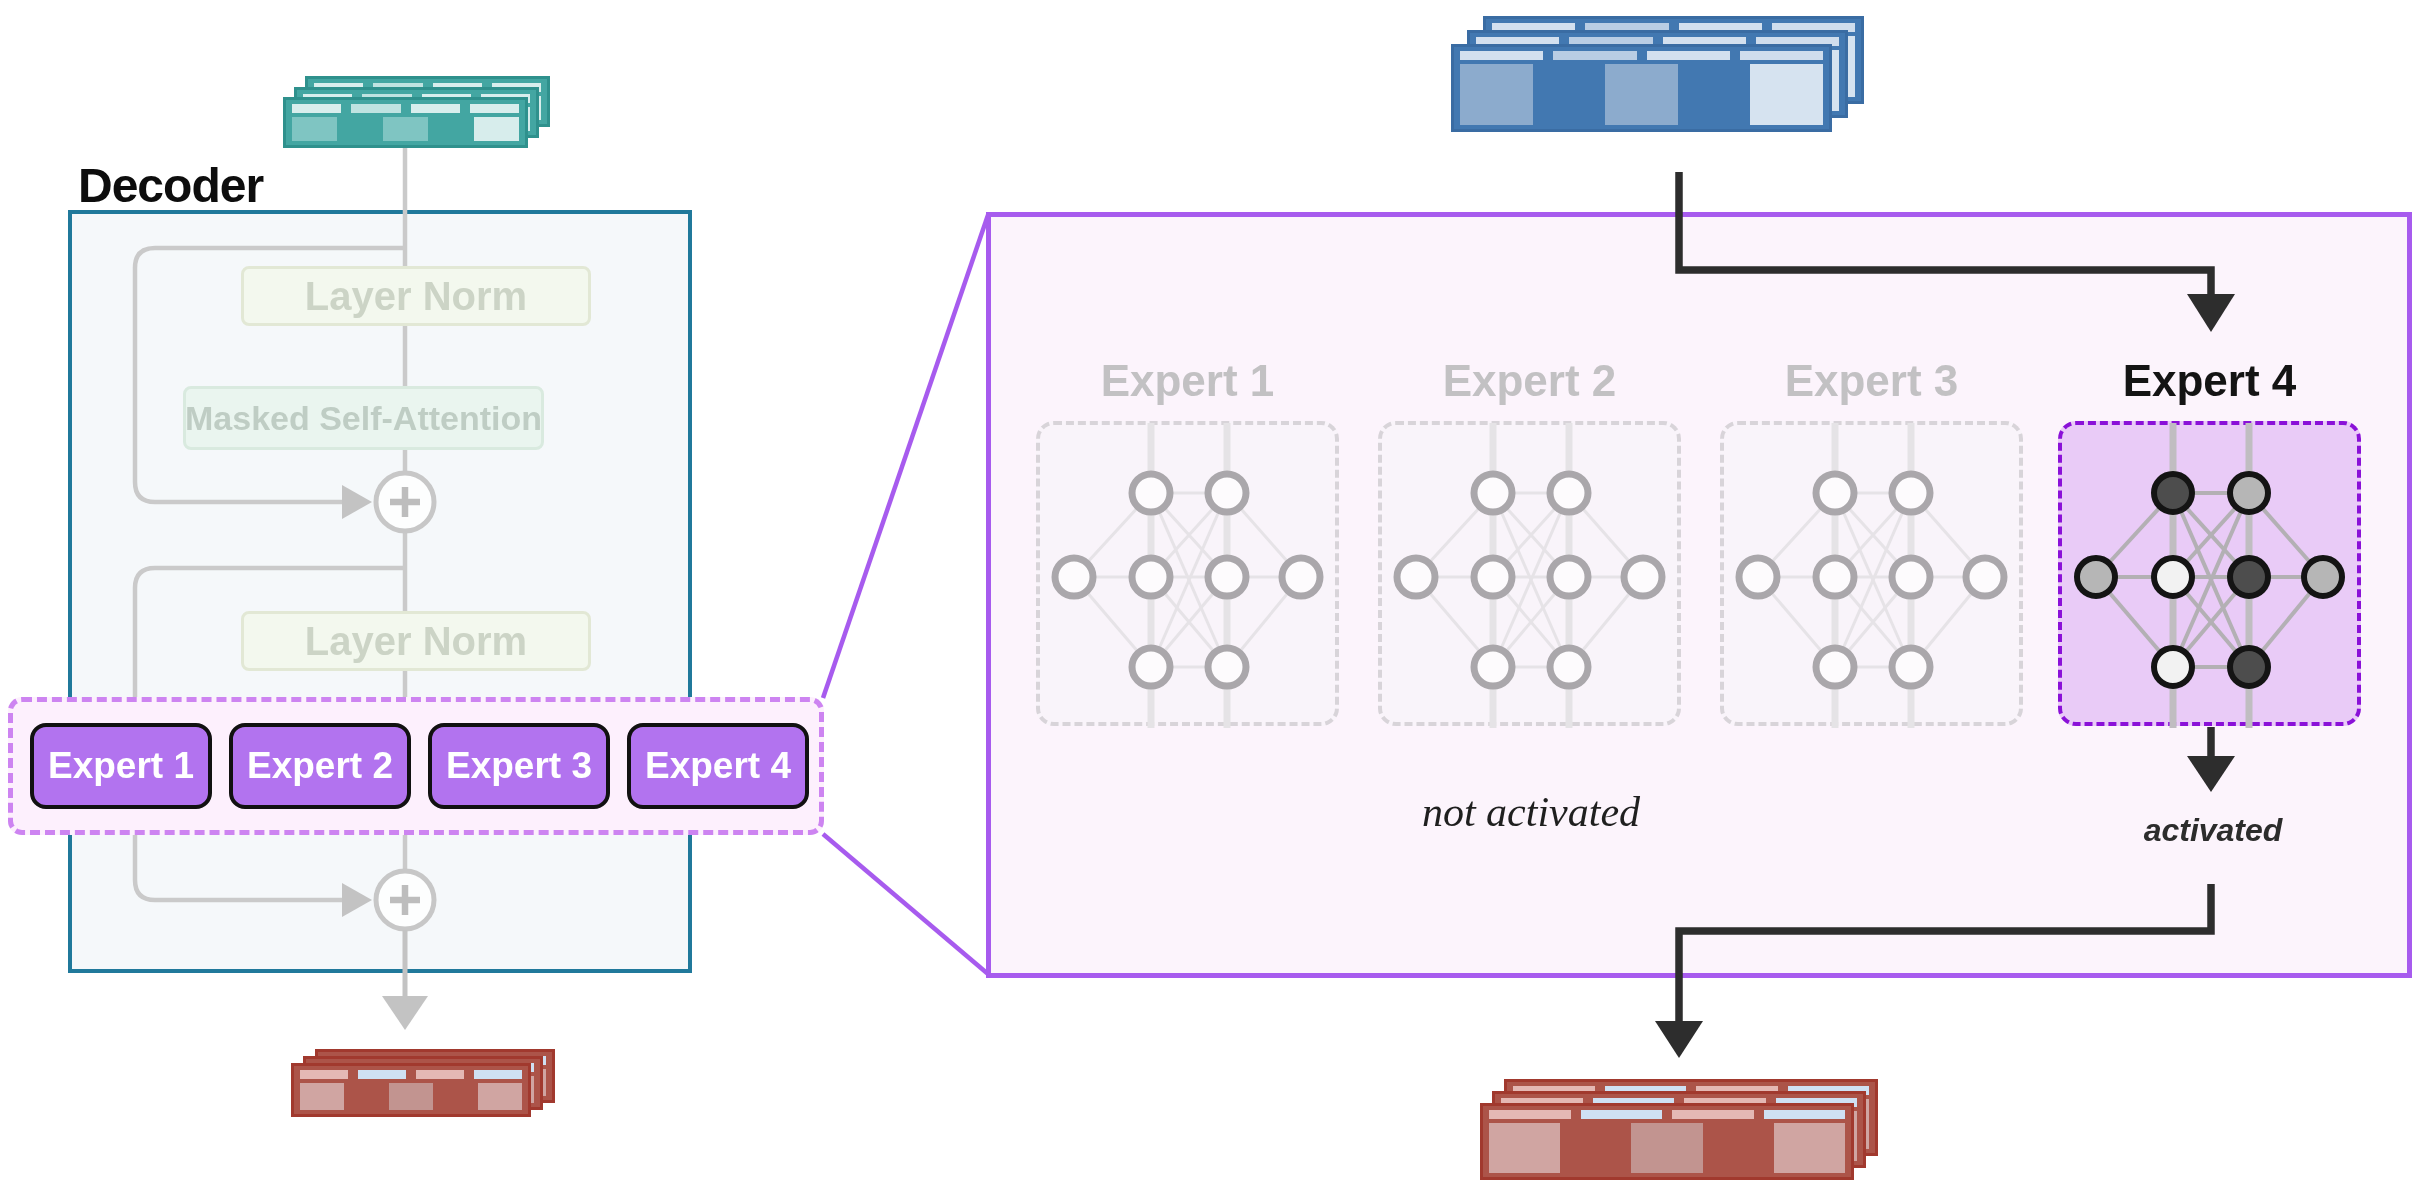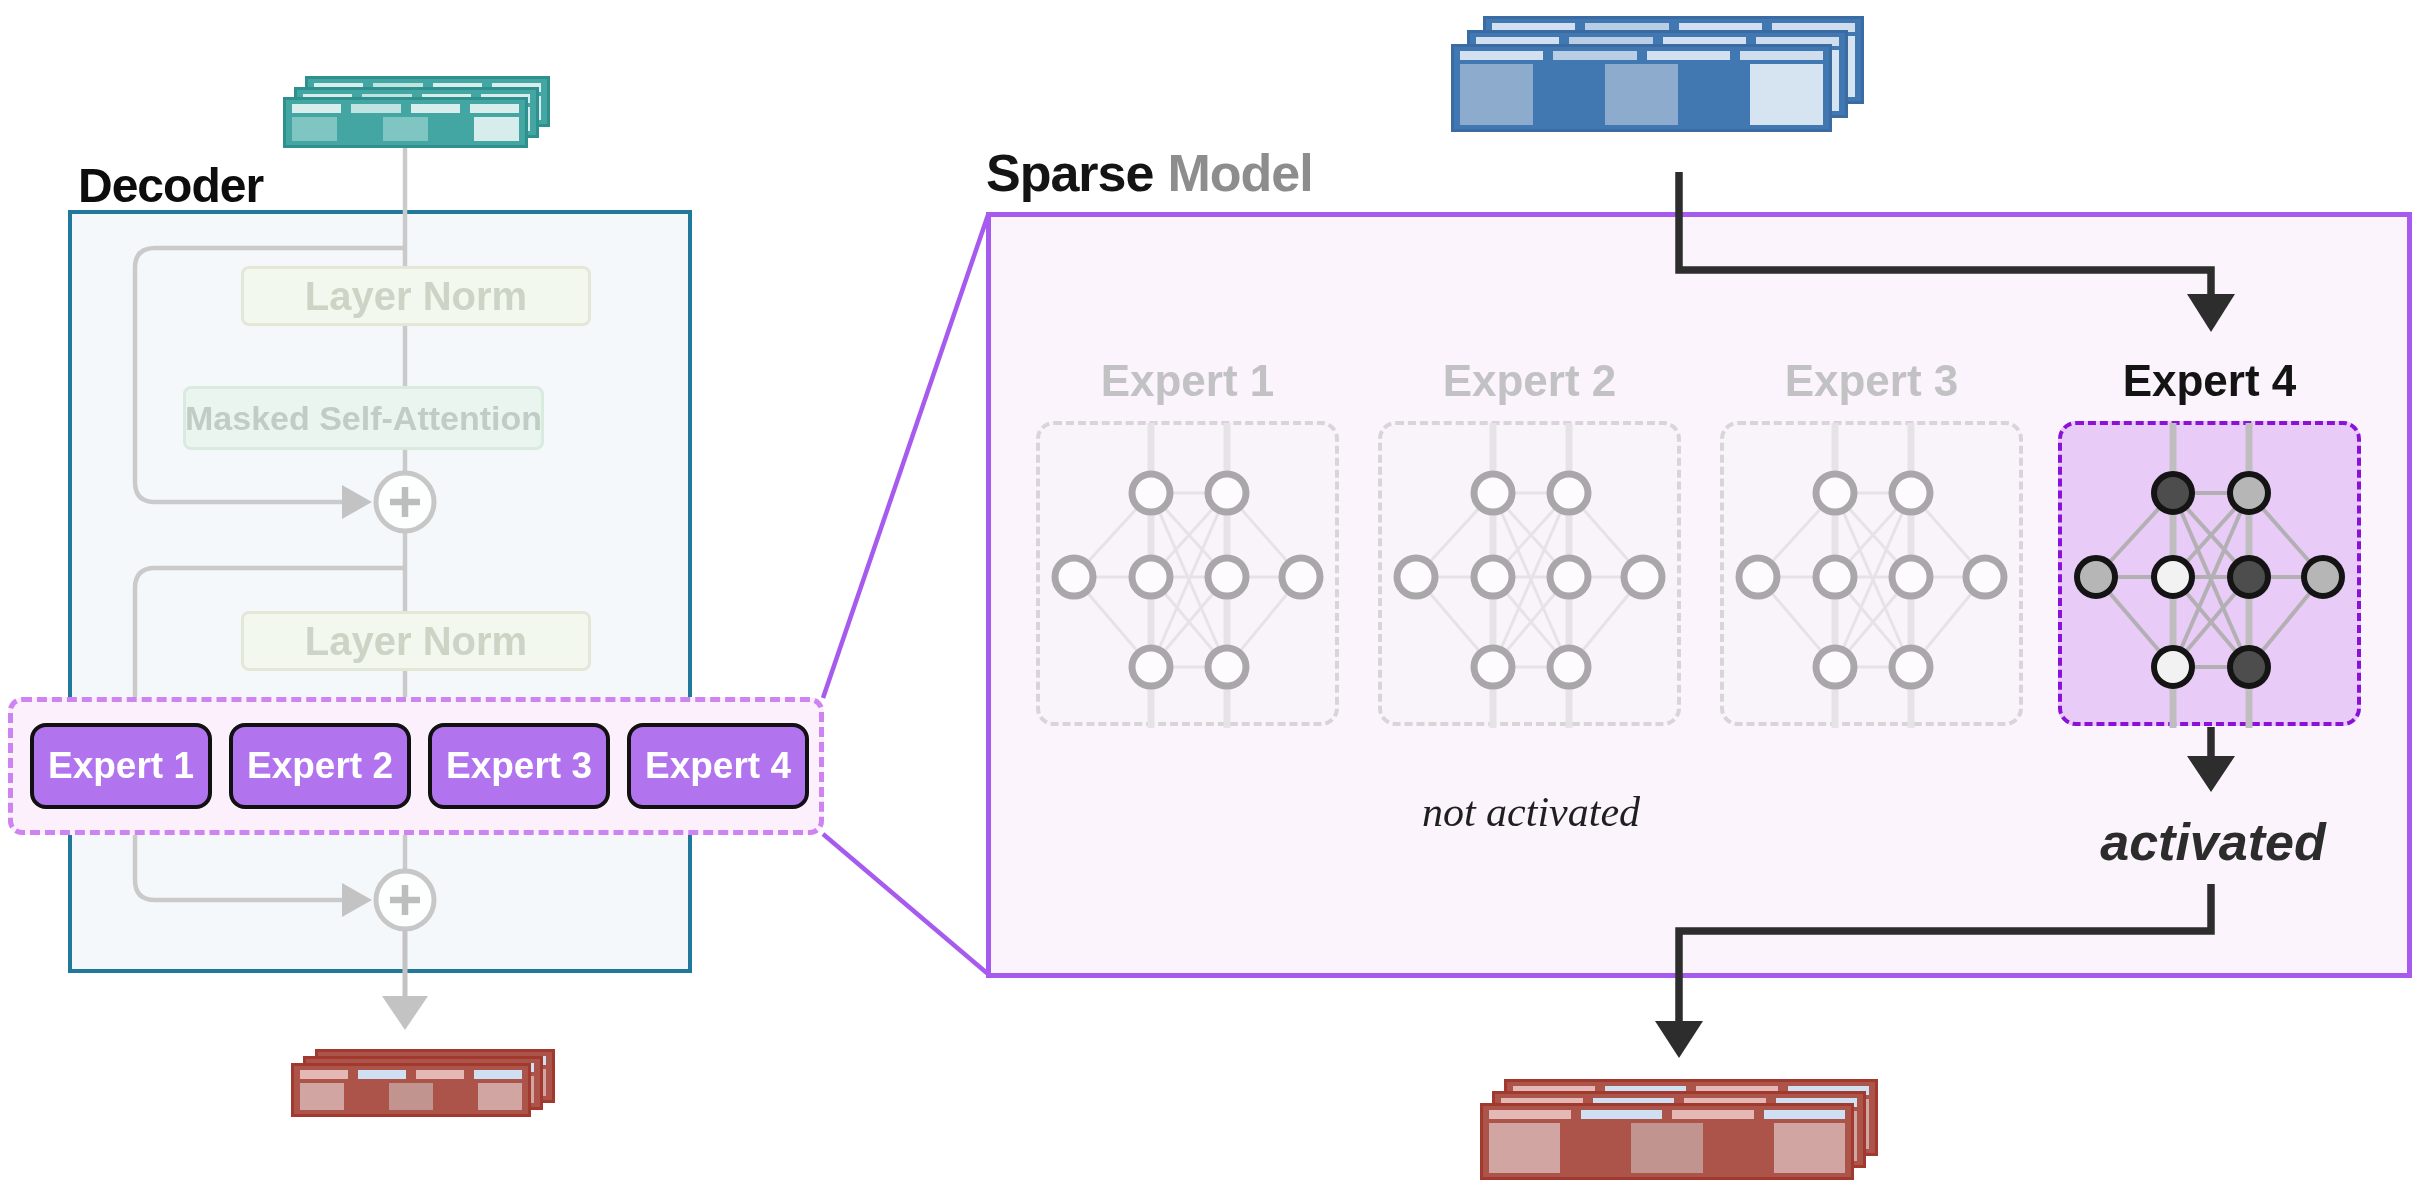--- a/index.html
+++ b/index.html
@@ -48,21 +48,21 @@
   .expert-box{position:absolute;top:421px;width:303px;height:305px;border-radius:18px;
     box-sizing:border-box;z-index:3;}
   .expert-box.inactive{background:#f9f4fa;border:4px dashed #d8d4d9;}
   .expert-box.active{background:#e9cbf7;border:4px dashed #8a11d8;}
   .expert-box svg{position:absolute;left:-2px;top:-2px;}
 
   
   #not-activated{left:1340px;top:788px;width:382px;text-align:center;font-style:italic;
     font-size:42px;color:#1f1f1f;z-index:3;white-space:nowrap;font-family:Liberation Serif, serif;}
   #activated{left:2038px;top:812px;width:350px;text-align:center;font-style:italic;font-weight:bold;
-    font-size:52px;color:#2c2c2c;z-index:3;white-space:nowrap;}
+    font-size:32px;color:#2c2c2c;z-index:3;white-space:nowrap;}
 
   
   .stack{position:absolute;z-index:3;}
   .tcard{position:absolute;box-sizing:border-box;border:3px solid;padding:4px 6px;
     display:flex;flex-direction:column;}
   .strips{display:flex;gap:10px;height:9px;margin-bottom:4px;}
   .strip{flex:1;}
   .cellrow{flex:1;display:flex;}
   .cell{flex:1;}
 </style>
@@ -92,23 +92,20 @@
     <g>
       <circle cx="405" cy="900" r="29" fill="#fdfefe" stroke="#c7c7c7" stroke-width="5"></circle>
       <line x1="390" y1="900" x2="420" y2="900" stroke="#bdbdbd" stroke-width="6.5"></line>
       <line x1="405" y1="885" x2="405" y2="915" stroke="#bdbdbd" stroke-width="6.5"></line>
     </g>
     <line x1="823" y1="698" x2="988" y2="215" stroke="#a75bee" stroke-width="4.5"></line>
     <line x1="823" y1="834" x2="988" y2="974" stroke="#a75bee" stroke-width="4.5"></line>
   </svg>
 
   <div id="decoder-title" class="abs">Decoder</div>
-  <div id="sparse-title" class="abs">
-    <span class="w1">Sparse</span><span class="w2">Model</span>
-  </div>
 
   <div id="ln1" class="block">Layer Norm</div>
   <div id="msa" class="block">Masked Self-Attention</div>
   <div id="ln2" class="block">Layer Norm</div>
 
   <div id="experts-dashed" class="abs"></div>
   <div id="experts-row" class="abs">
       <div class="expert-btn">Expert 1</div>
       <div class="expert-btn">Expert 2</div>
       <div class="expert-btn">Expert 3</div>

